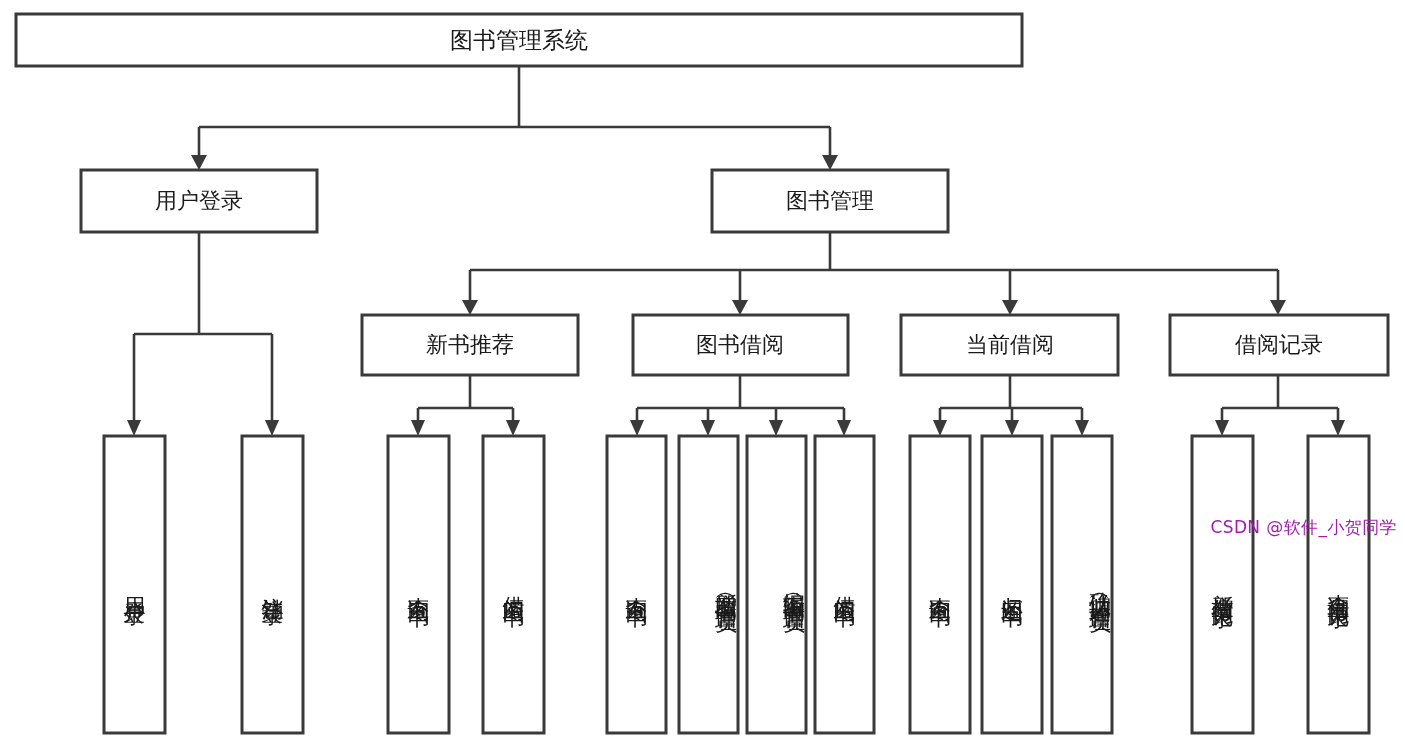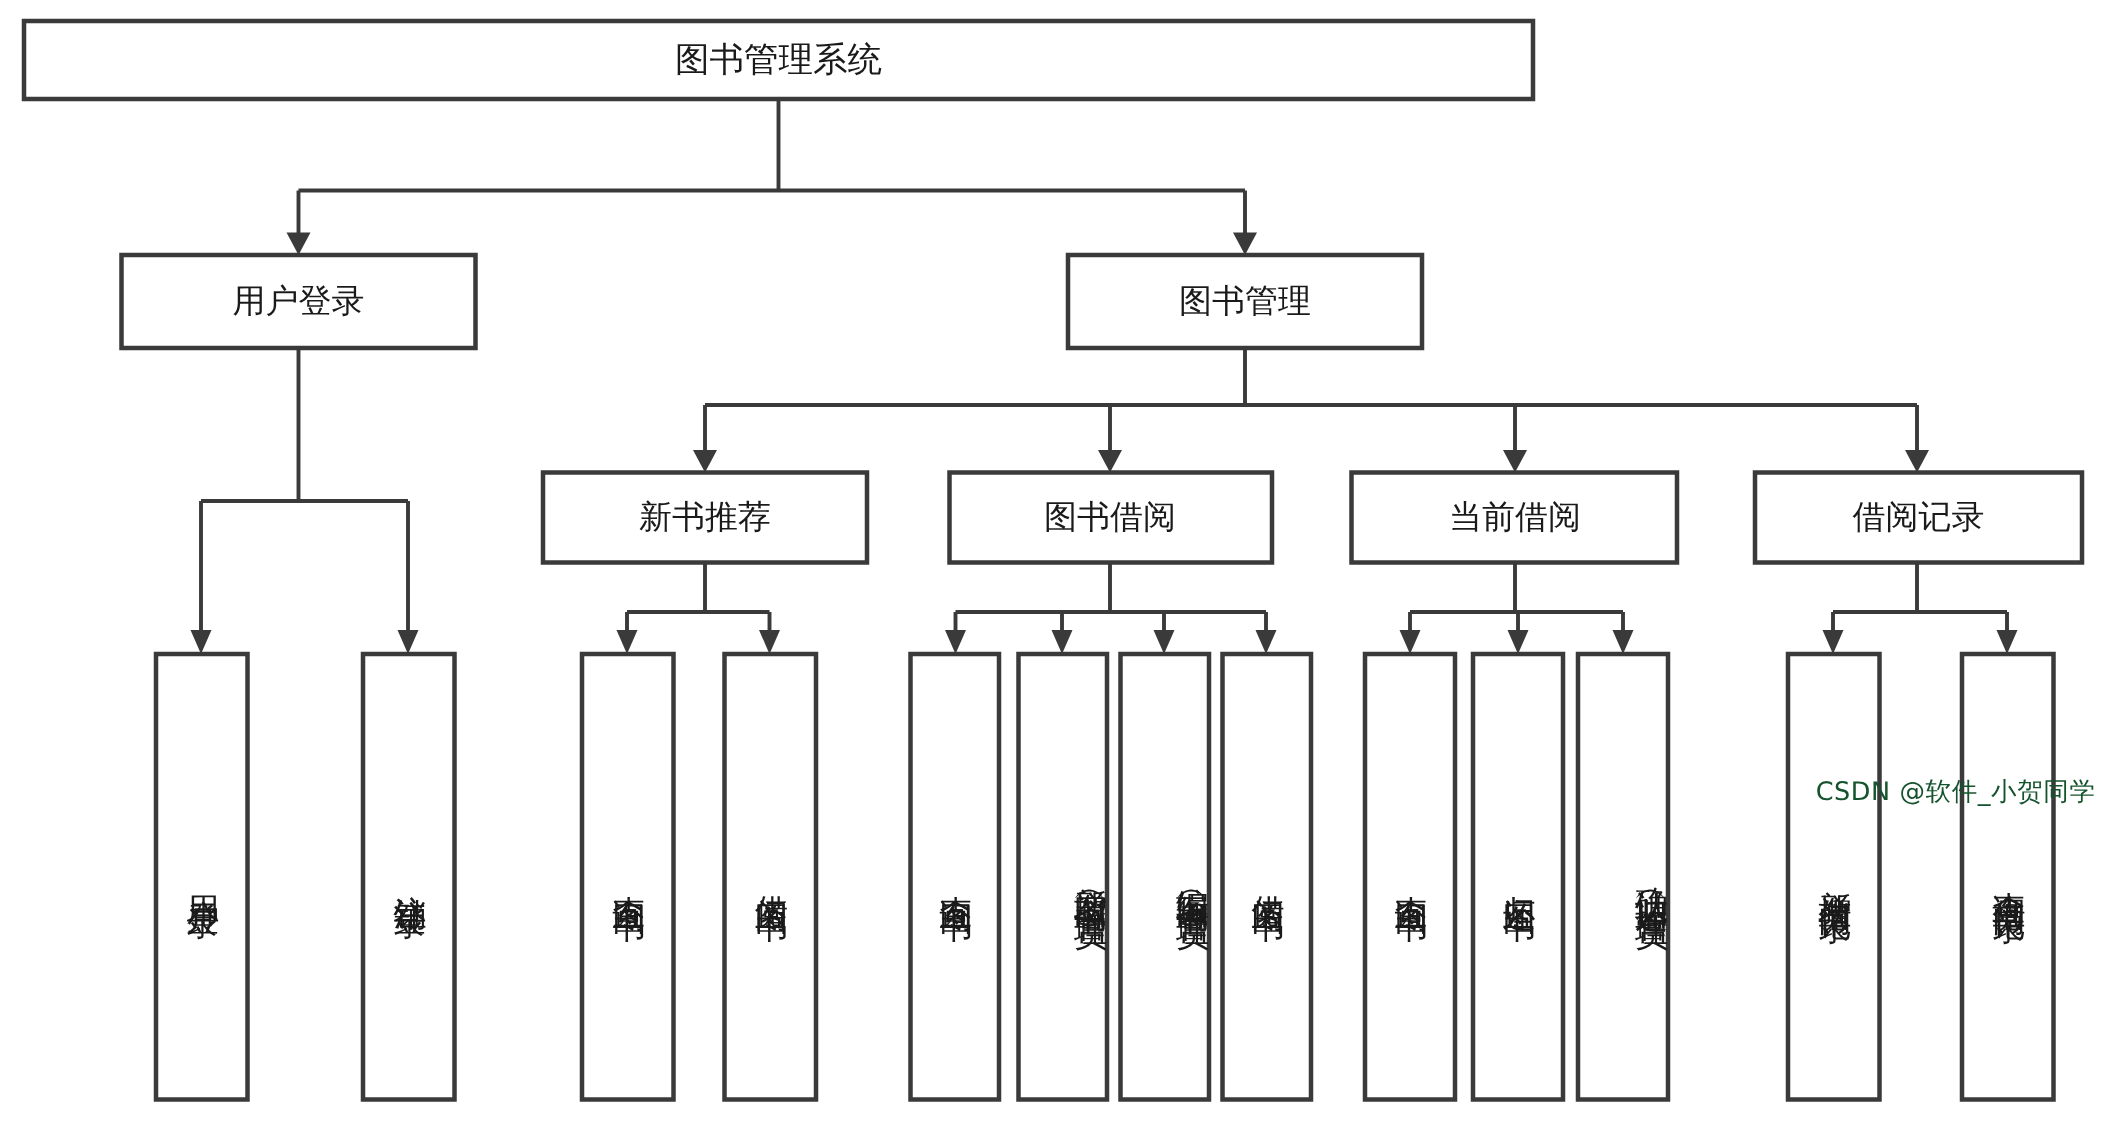--- a/index.html
+++ b/index.html
@@ -66,21 +66,21 @@
     white-space: nowrap;
     pointer-events: none;
     user-select: none;
   }
   .watermark {
     position: absolute;
     right: 8px;
     bottom: 4px;
     font-family: "DejaVu Sans", "Liberation Sans", sans-serif;
     font-size: 17px;
-    color: #14532d;
+    color: #a21caf;
     letter-spacing: 0.4px;
     white-space: nowrap;
   }
 </style>
 </head>
 <body>
 
 <div id="diagram-root">
 
   <svg class="flow" viewBox="0 0 1405 747">

